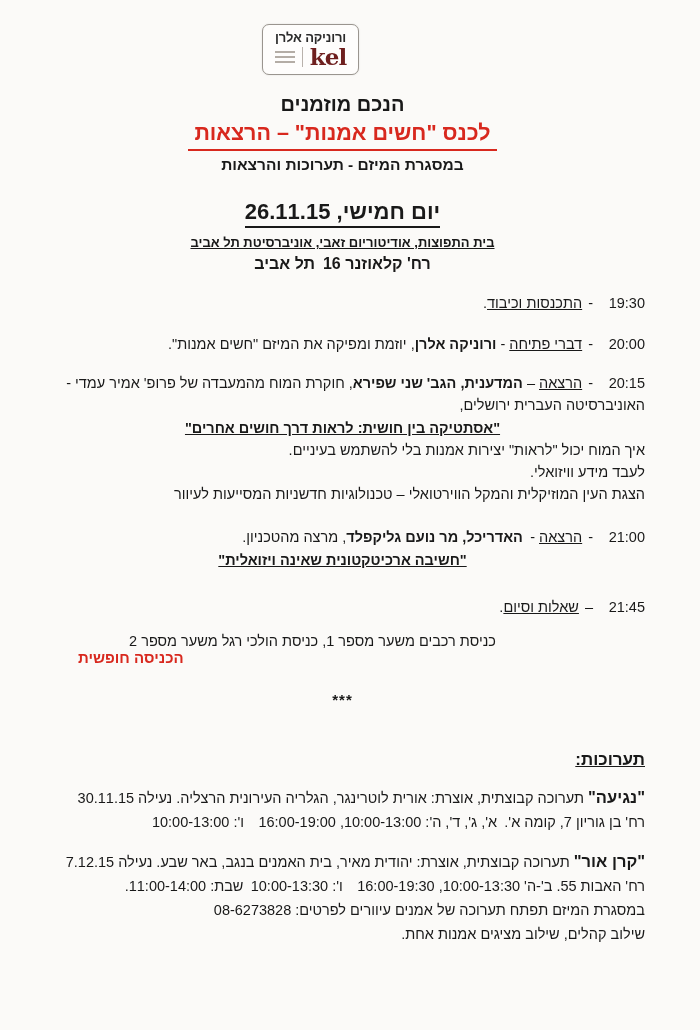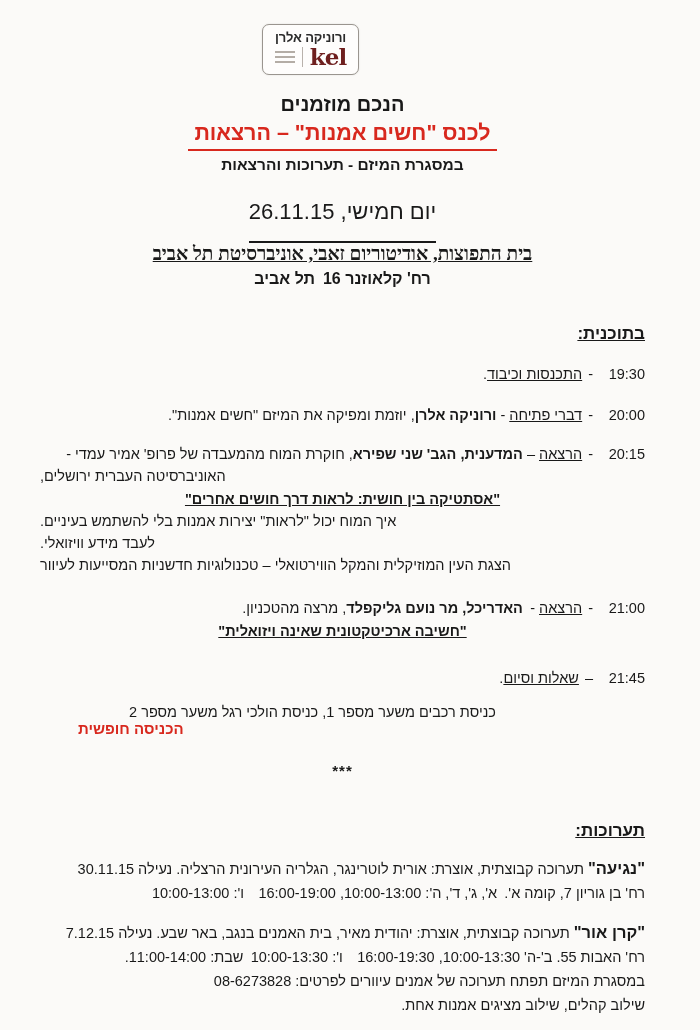--- a/index.html
+++ b/index.html
@@ -39,37 +39,37 @@
   .center{text-align:center;}
   .invite{margin-top:18px;font-size:20px;font-weight:bold;}
   .main-title{margin-top:5px;}
   .main-title span{
     display:inline-block;color:#d8281e;font-size:21.5px;font-weight:bold;
     border-bottom:2.5px solid #d8281e;padding:0 6px 3px;
   }
   .subtitle{margin-top:5px;font-size:15.5px;font-weight:bold;}
   .date-line{margin-top:25px;}
   .date-line span{
-    display:inline-block;font-size:22px;font-weight:normal;
-    border-bottom:2px solid #191919;padding-bottom:16px;
+    display:inline-block;font-size:22px;font-weight:bold;
+    border-bottom:2px solid #191919;padding-bottom:1px;
   }
-  .venue-line{margin-top:0;font-size:19px;font-weight:bold;text-decoration:underline;font-family:Liberation Serif, serif;}
+  .venue-line{margin-top:7px;font-size:13px;font-weight:bold;text-decoration:underline;}
   .addr-line{margin-top:5px;font-size:16px;font-weight:bold;}
   
   .sec-head{
     margin-top:36px;font-size:17px;font-weight:bold;text-decoration:underline;
     text-align:right;
   }
   .prog-row{display:flex;align-items:baseline;margin-top:20px;font-size:14.5px;line-height:21px;}
   .prog-time{flex:0 0 44px;}
   .prog-dash{padding:0 8px 0 6px;}
   .prog-text{flex:1;}
   .u{text-decoration:underline;}
   .b{font-weight:bold;}
-  .cont-line{margin-top:1px;font-size:14.5px;line-height:21px;text-align:left;}
+  .cont-line{margin-top:1px;font-size:14.5px;line-height:21px;text-align:right;}
   .talk-title{margin-top:1px;font-size:14.5px;line-height:22px;text-align:center;font-weight:bold;text-decoration:underline;}
   
   .entrance{position:relative;margin-top:15px;font-size:14.5px;}
   .entrance-text{text-align:center;padding-right:60px;}
   .free-badge{position:absolute;left:38px;top:16px;color:#d8281e;font-weight:bold;font-size:15px;}
   .stars{margin-top:42px;text-align:center;font-size:15px;font-weight:bold;letter-spacing:1px;}
   
   .exh-head{margin-top:42px;}
   .exh-item{margin-top:15px;font-size:14.5px;line-height:24px;text-align:right;}
   .exh-name{font-weight:bold;font-size:16.5px;}
@@ -99,21 +99,20 @@
     <span>לכנס "חשים אמנות" – הרצאות</span>
   </div>
   <div class="subtitle center">במסגרת המיזם - תערוכות והרצאות</div>
 
   <div class="date-line center">
     <span>יום חמישי, 26.11.15</span>
   </div>
   <div class="venue-line center">בית התפוצות, אודיטוריום זאבי, אוניברסיטת תל אביב</div>
   <div class="addr-line center">רח' קלאוזנר 16 תל אביב</div>
 
-  <div class="sec-head">בתוכנית:</div>
 
   <div class="prog-row">
     <span class="prog-time">19:30</span>
     <span class="prog-dash">-</span>
     <span class="prog-text"><span class="u">התכנסות וכיבוד</span><span>.</span></span>
   </div>
 
   <div class="prog-row">
     <span class="prog-time">20:00</span>
     <span class="prog-dash">-</span>

